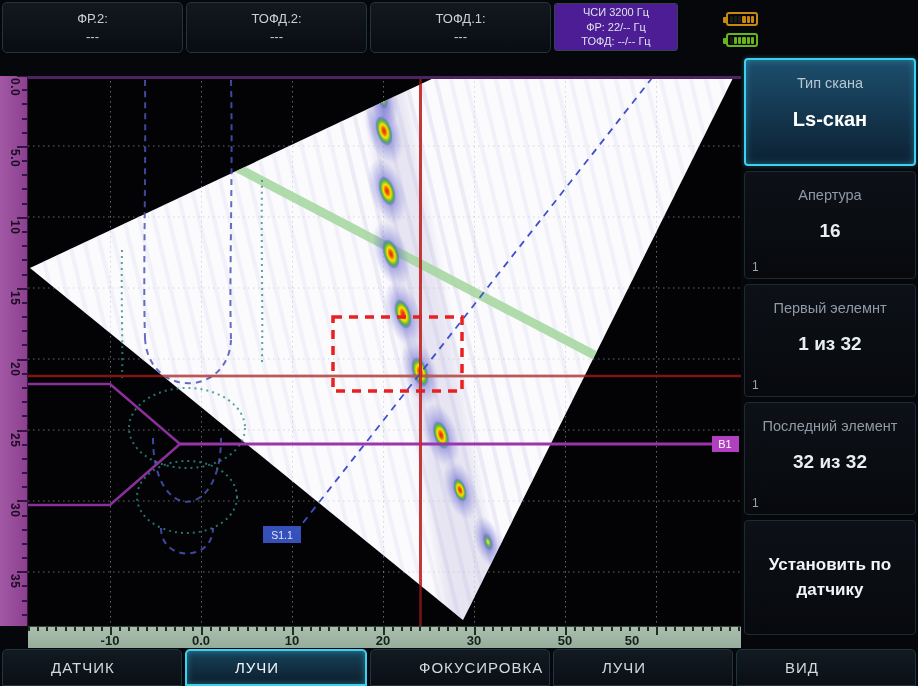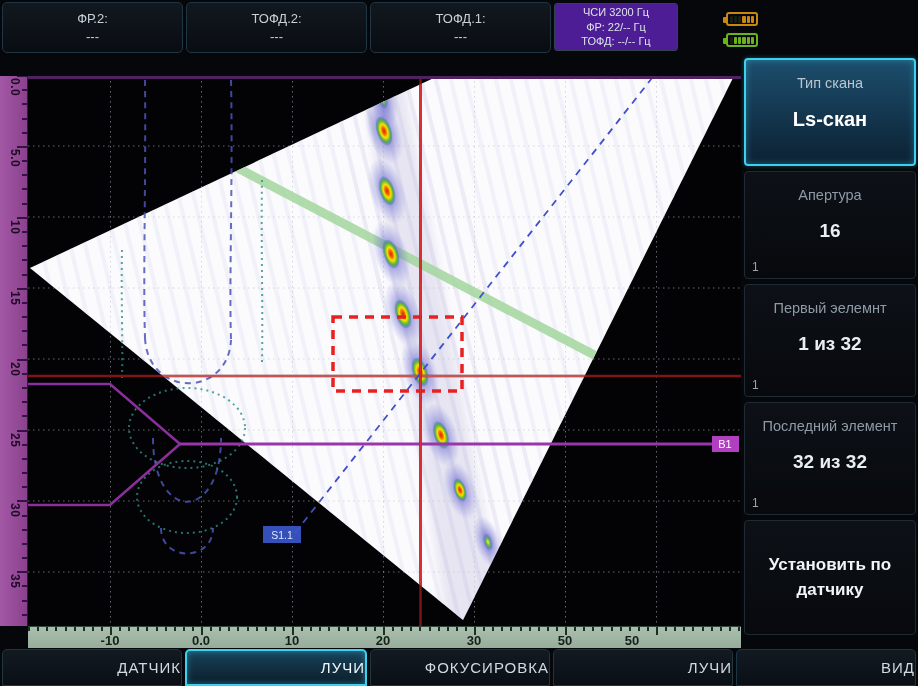--- a/index.html
+++ b/index.html
@@ -59,21 +59,21 @@
   .panel.selected .p-value{font-size:20px;color:#ffffff;}
   .p-badge{position:absolute;left:7px;bottom:4px;font-size:12px;color:#9aa4ae;}
   .p-action{font-size:17px;font-weight:bold;color:#f2f5f8;text-align:center;line-height:1.45;
        padding:0 18px;}
 
   
   .bottombar{position:absolute;left:0;top:649px;width:918px;height:37px;display:flex;gap:3px;
        padding:0 2px;box-sizing:border-box;}
   .menu-btn{flex:1;box-sizing:border-box;border:1px solid #1f3642;border-radius:5px 5px 0 0;
        background:linear-gradient(#121a22,#0a0f15);color:#d3dade;font-size:15px;letter-spacing:1px;
-       display:flex;align-items:center;justify-content:flex-end;padding-left:48px;}
+       display:flex;align-items:center;justify-content:flex-start;padding-left:48px;}
   .menu-btn.selected{border:2px solid #3fd0f0;background:linear-gradient(#17435c,#0c1d2a);
        box-shadow:0 0 6px rgba(63,208,240,.45) inset;color:#f0f6fa;}
 </style>
 </head>
 <body>
 
 <div class="screen">
 
   <div class="topbar">
     <div class="tab">

